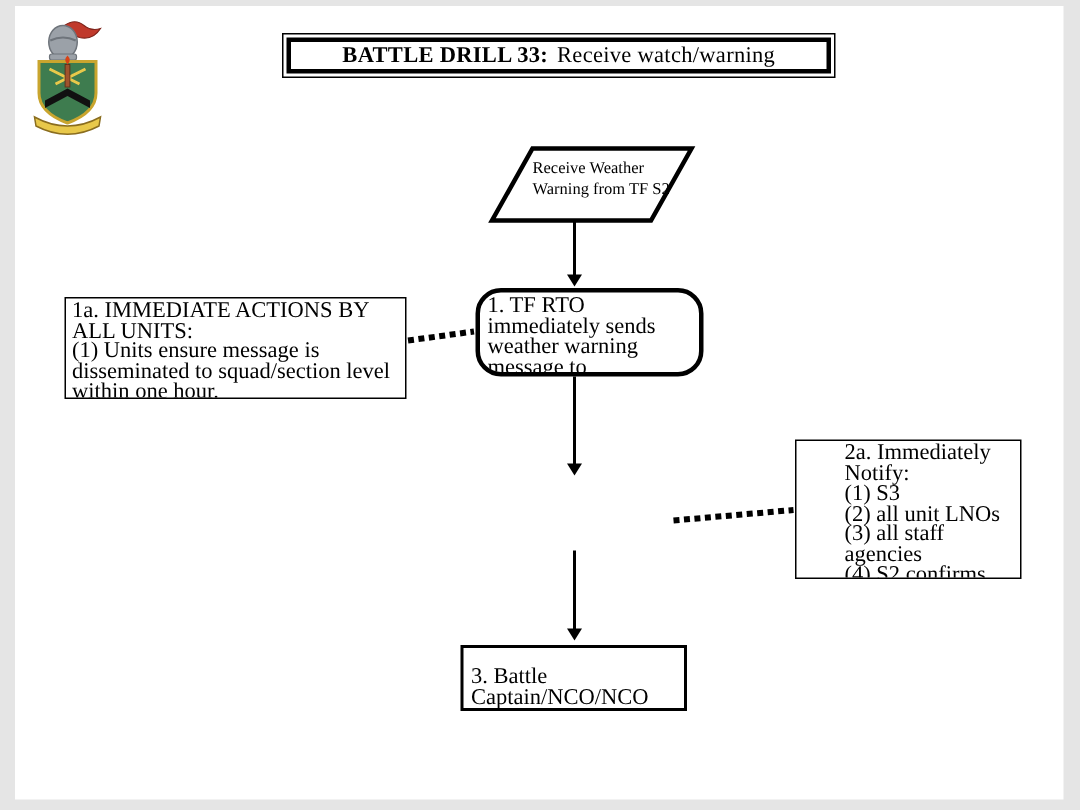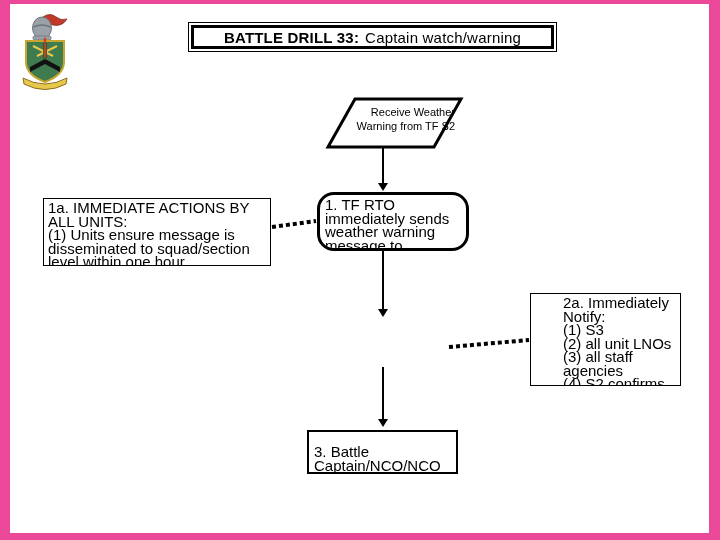--- a/index.html
+++ b/index.html
@@ -1,17 +1,17 @@
 <!DOCTYPE html>
 <html style="--crest-shield: #3e7c4f; --crest-gold: #c9a52e; --crest-banner: #e8c84a; --crest-helmet: #9ba1a8; --crest-helmetdark: #6e747b; --crest-plume: #c0392b; --crest-torch: #a0522d; --crest-flame: #d84315; --crest-chevron: #111111;"><head>
 <meta charset="utf-8">
 <style>
   html,body{margin:0;padding:0;background:#000;}
-  .stage{position:relative;width:720px;height:540px;background:#ec4899;overflow:hidden;
-         font-family:Liberation Sans, sans-serif;color:#000;}
+  .stage{position:relative;width:720px;height:540px;background:#e5e5e5;overflow:hidden;
+         font-family:Liberation Serif, serif;color:#000;}
   .slide{position:absolute;left:10px;top:4px;width:699px;height:529px;background:#fff;}
   .overlay{position:absolute;left:0;top:0;width:720px;height:540px;pointer-events:none;}
 
   
   .title-outer{position:absolute;left:188px;top:22px;width:369px;height:30px;
                box-sizing:border-box;border:1px solid #000;padding:2px;background:#fff;}
   .title-inner{box-sizing:border-box;border:3px solid #000;width:100%;height:100%;
                display:flex;align-items:center;justify-content:center;
                font-size:15px;letter-spacing:.2px;white-space:nowrap;}
   .title-prefix{font-weight:bold;margin-right:6px;}
@@ -25,21 +25,21 @@
   .mid{border:2px solid #000;}
   .thick{border:3px solid #000;}
 
   .box-1a{left:43px;top:198px;width:228px;height:68px;}
   .box-1 {left:317px;top:192px;width:152px;height:59px;padding:3px 5px;border-radius:17px;}
   .box-2 {left:317px;top:322px;width:131px;height:45px;padding:3px 5px;}
   .box-2a{left:530px;top:293px;width:151px;height:93px;padding-left:32px;}
   .box-3 {left:307px;top:430px;width:151px;height:44px;padding:13px 5px;}
 
   .para-text{position:absolute;left:355px;top:106px;width:100px;
-             font-size:11px;line-height:13.5px;text-align:right;}
+             font-size:11px;line-height:13.5px;}
 
   .crest{position:absolute;left:19px;top:12px;width:52px;height:82px;}
 </style>
 </head>
 <body>
 
 <div class="stage">
   <div class="slide"></div>
 
   <svg class="crest" viewBox="0 0 52 82" aria-hidden="true">
@@ -59,21 +59,21 @@
 
     <rect x="24.4" y="31" width="3.2" height="15" fill="var(--crest-torch,#a0522d)" stroke="#5d2f18" stroke-width="0.6"></rect>
     <path d="M26 25 Q29 28 26 31 Q23 28 26 25 Z" fill="var(--crest-flame,#d84315)"></path>
 
     <path d="M4 66 Q26 78 48 66 L47 72 Q26 83 5 72 Z" fill="var(--crest-banner,#e8c84a)" stroke="#8a6d1f" stroke-width="1"></path>
   </svg>
 
   <div class="title-outer">
     <div class="title-inner">
       <span class="title-prefix">BATTLE DRILL 33:</span>
-      <span class="title-rest">Captain watch/warning</span>
+      <span class="title-rest">Receive watch/warning</span>
     </div>
   </div>
 
   <svg class="overlay" viewBox="0 0 720 540" aria-hidden="true">
     <polygon points="355,99 461,99 434,147 328,147" fill="#fff" stroke="#000" stroke-width="3"></polygon>
     <line x1="383" y1="148" x2="383" y2="184" stroke="#000" stroke-width="2"></line>
     <polygon points="378,183 388,183 383,191" fill="#000"></polygon>
     <line x1="383" y1="251" x2="383" y2="310" stroke="#000" stroke-width="2"></line>
     <polygon points="378,309 388,309 383,317" fill="#000"></polygon>
     <line x1="383" y1="367" x2="383" y2="420" stroke="#000" stroke-width="2"></line>

